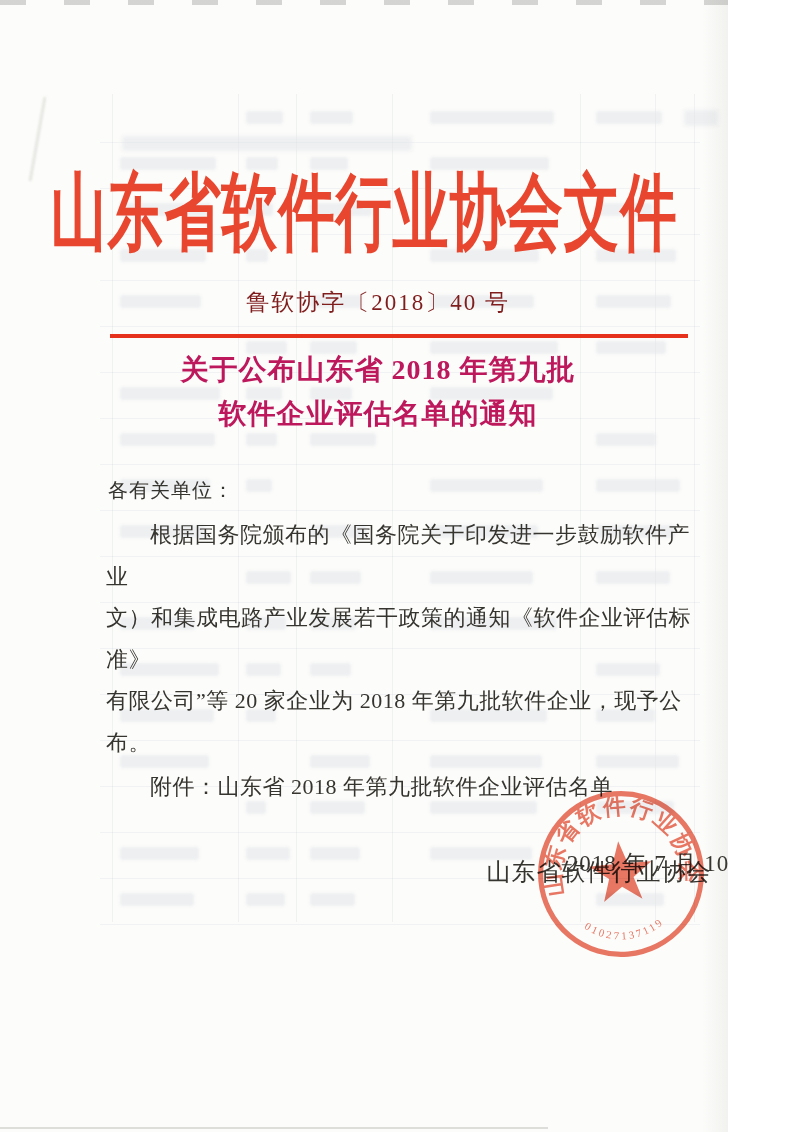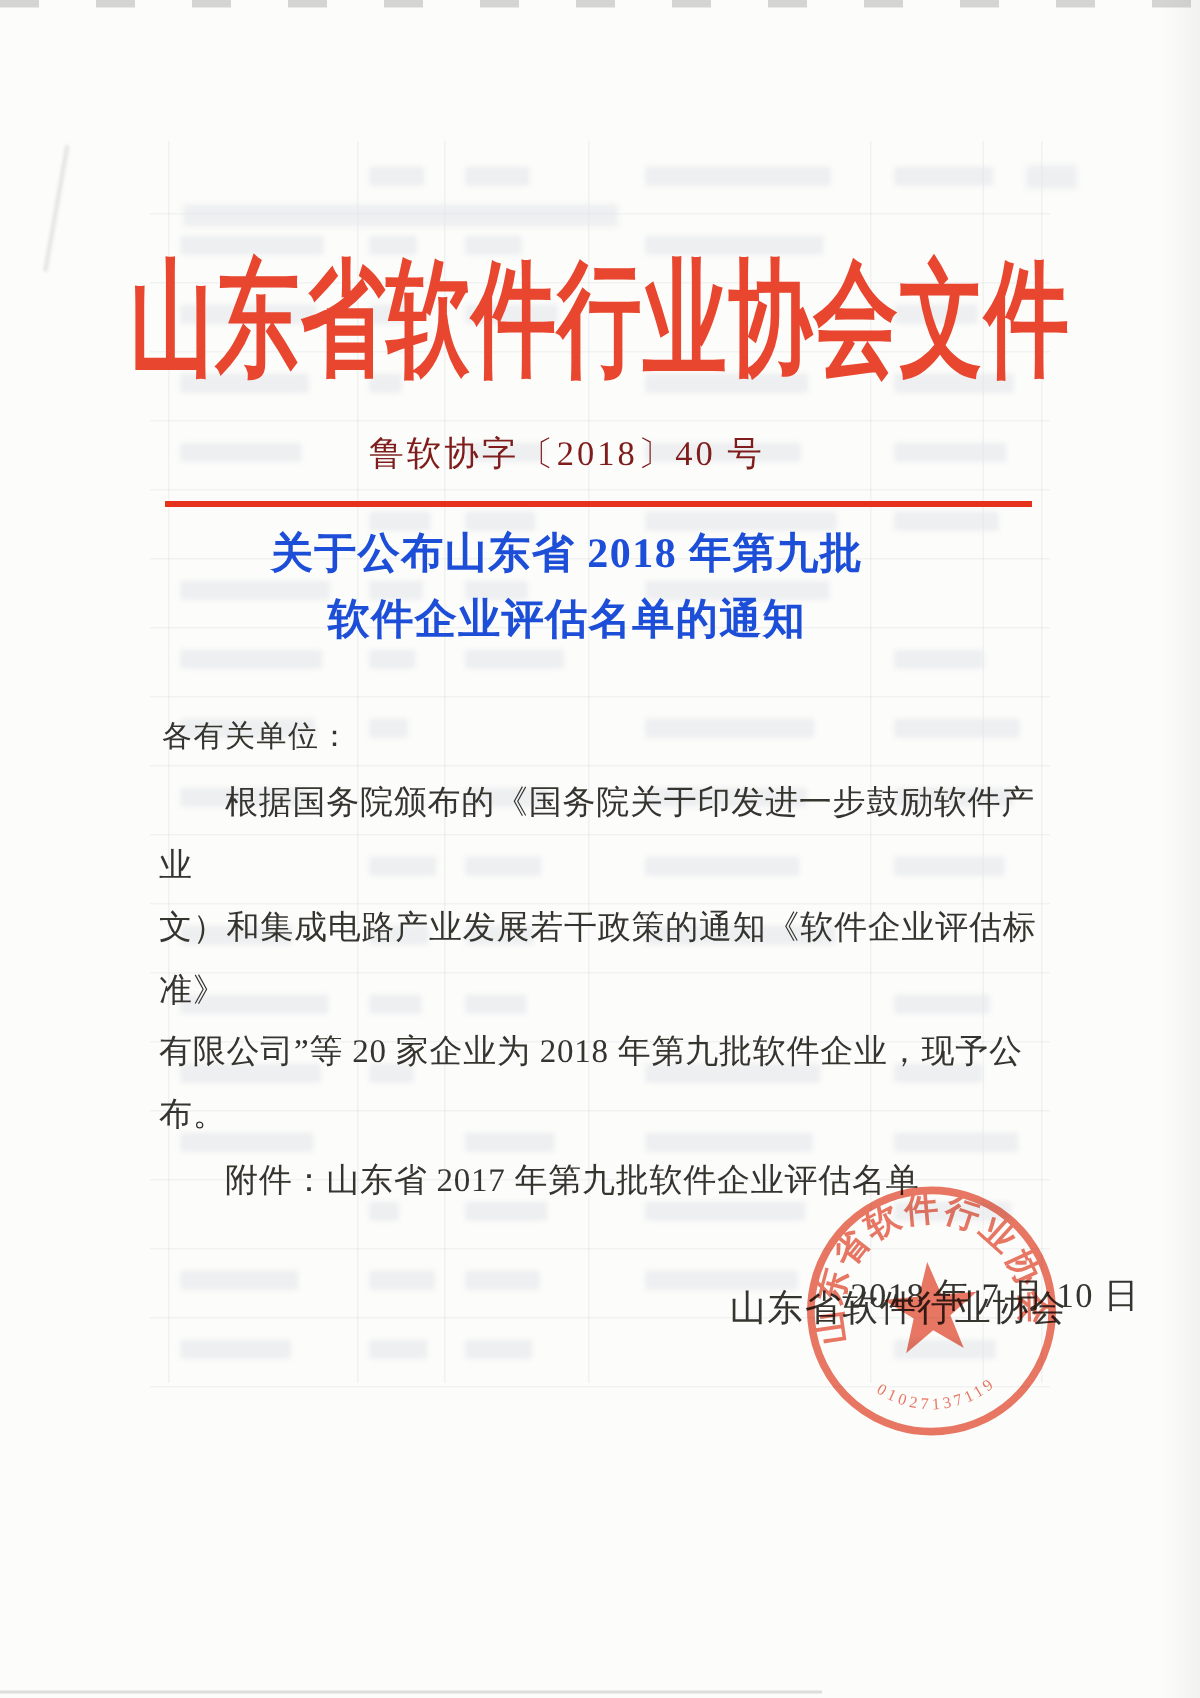--- a/index.html
+++ b/index.html
@@ -1,17 +1,17 @@
 <!DOCTYPE html>
 <html><head>
 <meta charset="utf-8">
 <style>
   html,body { margin:0; padding:0; background:#ffffff; }
   .page {
-    position:relative; width:800px; height:1132px;
+    position:relative; width:728px; height:1132px;
     background:#fcfcfa; overflow:hidden;
     font-family:"Liberation Serif","DejaVu Serif",serif;
     color:#36342f;
   }
   
   .edge-top { position:absolute; top:0; left:0; width:100%; height:5px; z-index:4;
     background:repeating-linear-gradient(90deg, rgba(120,120,118,.30) 0 26px, rgba(120,120,118,0) 26px 64px); }
   .edge-right { position:absolute; top:0; right:0; width:26px; height:100%; z-index:4;
     background:linear-gradient(to right, rgba(120,120,112,0), rgba(120,120,112,.08)); }
   .edge-bottom { position:absolute; bottom:3px; left:0; width:548px; height:2px; z-index:4;
@@ -32,21 +32,21 @@
     position:absolute; top:157px; left:0; width:100%; margin:0;
     text-align:center; font-size:56px; font-weight:bold; color:#e8462e;
     letter-spacing:1px; white-space:nowrap;
     transform:scaleY(1.5); transform-origin:50% 0;
   }
   .doc-number { position:absolute; top:287px; left:0; width:756px; text-align:center;
     font-size:23px; color:#7f1d1d; letter-spacing:2px; }
   .red-rule { position:absolute; top:334px; left:110px; width:578px; height:4px;
     background:#e6311d; }
   .doc-title { position:absolute; top:348px; left:0; width:756px; margin:0;
-    text-align:center; font-size:28px; font-weight:bold; color:#1d4ed8;
+    text-align:center; font-size:28px; font-weight:bold; color:#be185d;
     line-height:44px; letter-spacing:1px; }
   .salutation { position:absolute; top:477px; left:108px; font-size:20px; letter-spacing:1px; }
   .body-par { position:absolute; top:514px; left:106px; width:600px;
     font-size:22px; line-height:41.5px; letter-spacing:.5px; }
   .body-line.indent { text-indent:2em; }
   .attachment { position:absolute; top:772px; left:106px; font-size:22px;
     text-indent:2em; letter-spacing:.5px; }
   .signer { position:absolute; top:856px; left:438px; width:322px; text-align:center;
     font-size:24px; letter-spacing:1px; }
   .sign-date { position:absolute; top:848px; left:438px; width:322px; text-align:right;
@@ -178,21 +178,21 @@
     </h2>
 
     <div class="salutation">各有关单位：</div>
 
     <div class="body-par">
       <div class="body-line indent">根据国务院颁布的《国务院关于印发进一步鼓励软件产业</div>
       <div class="body-line">文）和集成电路产业发展若干政策的通知《软件企业评估标准》</div>
       <div class="body-line">有限公司”等 20 家企业为 2018 年第九批软件企业，现予公布。</div>
     </div>
 
-    <div class="attachment">附件：山东省 2017 年第九批软件企业评估名单</div>
+    <div class="attachment">附件：山东省 2018 年第九批软件企业评估名单</div>
 
     <div class="signer">山东省软件行业协会</div>
     <div class="sign-date">2018 年 7 月 10 日</div>
   </div>
 
   <svg class="seal" viewBox="0 0 166 166" aria-hidden="true">
     <defs>
       <path id="sealArc" d="M 26 98.3 A 59 59 0 1 1 140 98.3" fill="none"></path>
       <path id="sealNum" d="M 32.6 122.4 A 64 64 0 0 0 133.4 122.4" fill="none"></path>
     </defs>

